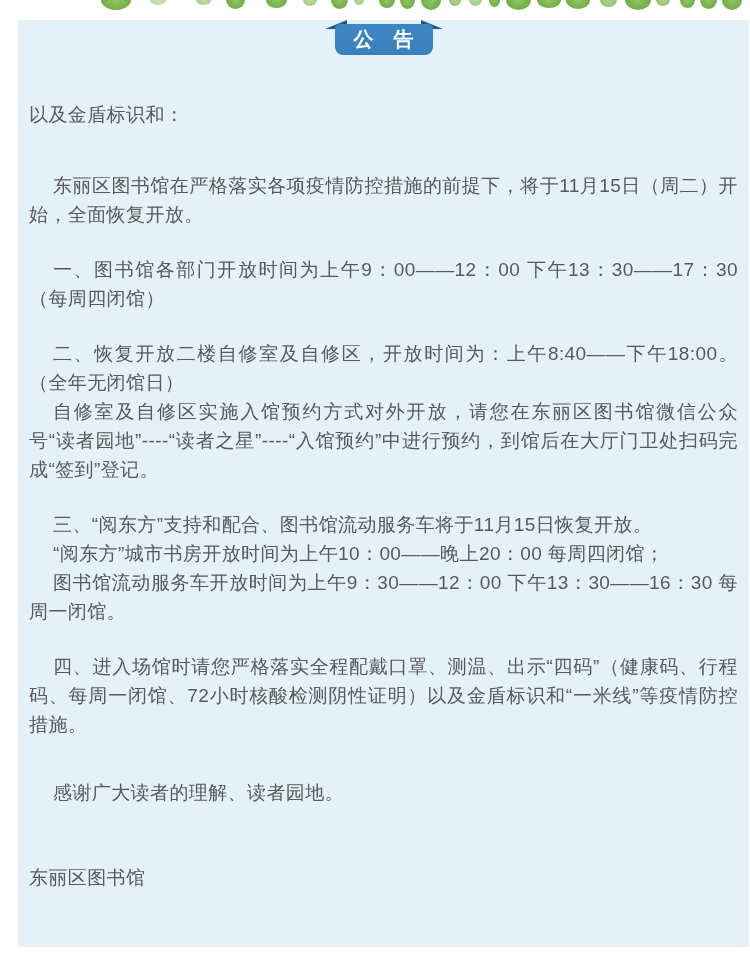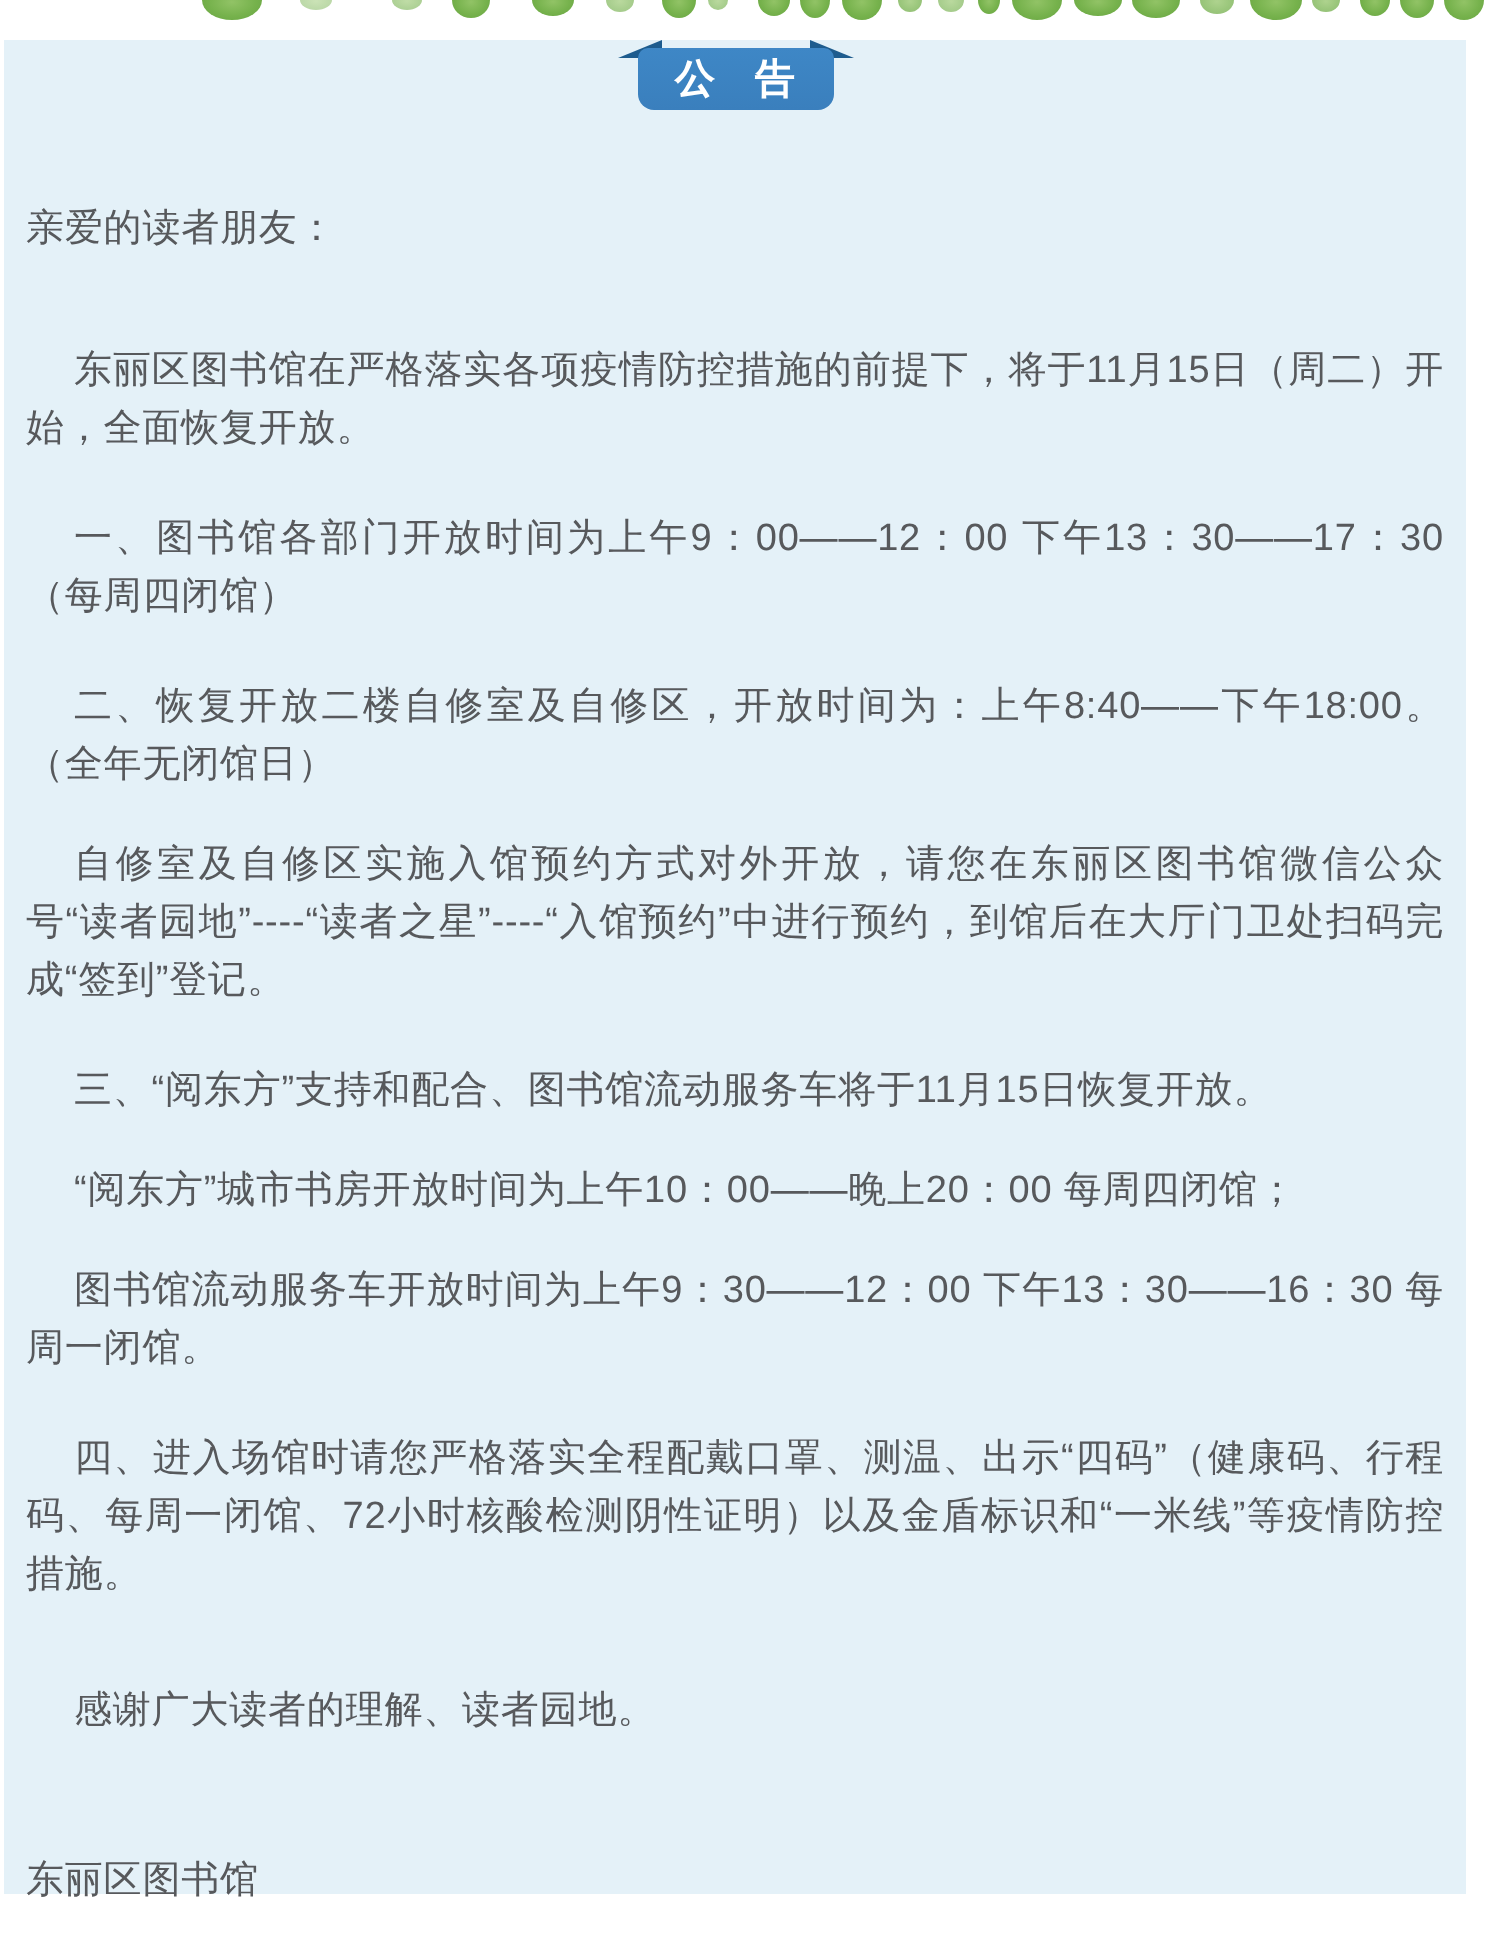--- a/index.html
+++ b/index.html
@@ -10,41 +10,41 @@
   
   .deco-strip{position:absolute;top:0;left:0;width:750px;height:13px;background:transparent;}
   .deco-strip i{
     position:absolute;top:0;display:block;
     background:radial-gradient(ellipse at 50% 10%, #8cc05e 0%, #6fae43 55%, #5f9e37 100%);
     border-radius:0 0 50% 50%/0 0 100% 100%;
     opacity:.95;
   }
   
   .panel{
-    position:absolute;left:2px;top:20px;width:731px;height:927px;
+    position:absolute;left:18px;top:20px;width:731px;height:927px;
     background:var(--panel-bg,#e4f1f8);
     box-sizing:border-box;
     padding:80px 11px 0 11px;
   }
   
   .banner{position:absolute;top:-1px;left:50%;transform:translateX(-50%);width:98px;}
   .banner .fold{position:absolute;width:0;height:0;top:1px;}
   .banner .fold-left{left:-10px;border-bottom:9px solid var(--banner-fold,#1e5c8e);border-left:22px solid transparent;}
   .banner .fold-right{right:-10px;border-bottom:9px solid var(--banner-fold,#1e5c8e);border-right:22px solid transparent;}
   .banner .body{
     position:relative;z-index:1;margin-top:5px;height:31px;
     background:linear-gradient(var(--banner-bg,#3e87c6),#3a7fbd);
     border-radius:5px 5px 8px 8px;
     display:flex;align-items:center;justify-content:center;
     color:var(--banner-text,#fff);font-size:20px;font-weight:bold;
   }
   
   .copy{color:var(--body-text,#57595c);font-size:19px;line-height:29px;letter-spacing:.4px;text-align:justify;}
   .copy p{margin:0;}
-  .copy p.indent{text-indent:24px;margin-top:21px;}
+  .copy p.indent{text-indent:24px;}
   .copy p.gap{margin-top:26px;}
   .copy p.gap-lg{margin-top:39px;}
   .signature{margin-top:56px;text-align:left;}
   .signature p{margin:0;}
 </style>
 </head>
 <body>
 
 <div class="deco-strip">
   <i style="left:101px;width:30px;height:10px"></i>
@@ -74,21 +74,21 @@
 
 <div class="panel">
 
   <div class="banner">
     <span class="fold fold-left"></span>
     <span class="fold fold-right"></span>
     <div class="body">公　告</div>
   </div>
 
   <div class="copy">
-    <p>亲爱的读者朋友：</p>
+    <p>以及金盾标识和：</p>
     <p class="indent gap gap-sm2" style="margin-top:42px">东丽区图书馆在严格落实各项疫情防控措施的前提下，将于11月15日（周二）开始，全面恢复开放。</p>
     <p class="indent gap">一、图书馆各部门开放时间为上午9：00——12：00 下午13：30——17：30（每周四闭馆）</p>
     <p class="indent gap">二、恢复开放二楼自修室及自修区，开放时间为：上午8:40——下午18:00。（全年无闭馆日）</p>
     <p class="indent">自修室及自修区实施入馆预约方式对外开放，请您在东丽区图书馆微信公众号“读者园地”----“读者之星”----“入馆预约”中进行预约，到馆后在大厅门卫处扫码完成“签到”登记。</p>
     <p class="indent gap">三、“阅东方”支持和配合、图书馆流动服务车将于11月15日恢复开放。</p>
     <p class="indent">“阅东方”城市书房开放时间为上午10：00——晚上20：00 每周四闭馆；</p>
     <p class="indent">图书馆流动服务车开放时间为上午9：30——12：00 下午13：30——16：30 每周一闭馆。</p>
     <p class="indent gap">四、进入场馆时请您严格落实全程配戴口罩、测温、出示“四码”（健康码、行程码、每周一闭馆、72小时核酸检测阴性证明）以及金盾标识和“一米线”等疫情防控措施。</p>
     <p class="indent gap-lg" style="margin-top:39px">感谢广大读者的理解、读者园地。</p>
 

